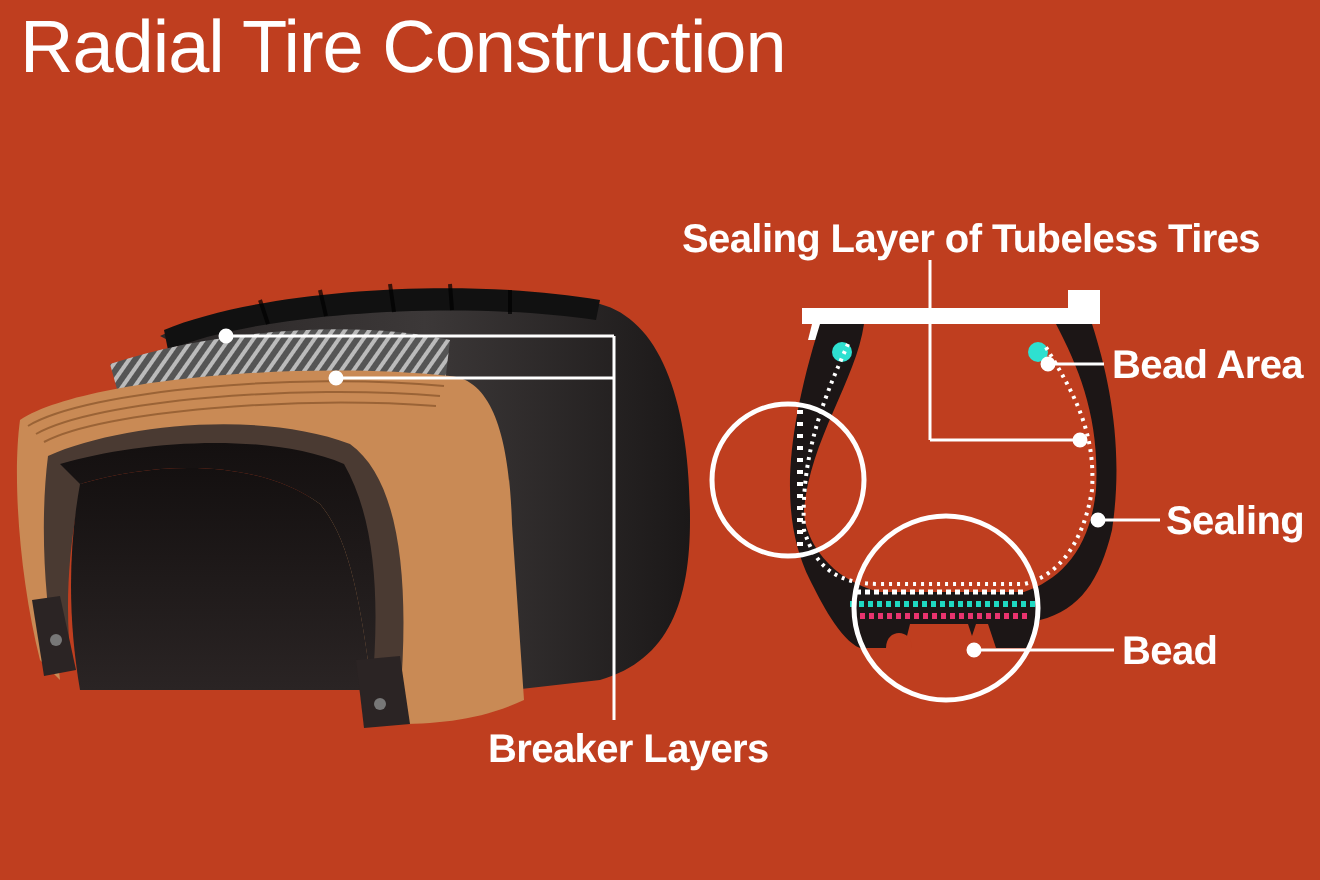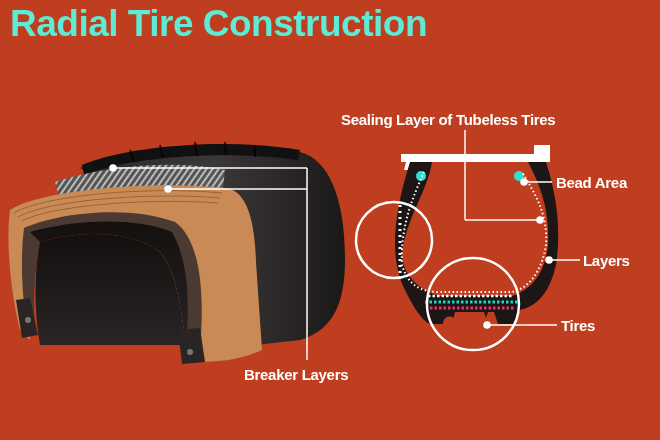--- a/index.html
+++ b/index.html
@@ -4,26 +4,26 @@
 <style>
   html, body { margin: 0; padding: 0; }
   body {
     width: 660px; height: 440px; overflow: hidden;
     background: #bf3e1f;
     font-family: "Liberation Sans", "DejaVu Sans", sans-serif;
     position: relative;
   }
   .title {
     position: absolute; left: 10px; top: 2px;
-    color: #5eead4; font-weight: bold; font-size: 37px;
+    color: #ffffff; font-weight: normal; font-size: 37px;
     letter-spacing: -0.5px; margin: 0; line-height: 44px;
   }
   .lbl {
     position: absolute; color: #ffffff; font-weight: bold;
-    font-size: 15px; line-height: 18px; white-space: nowrap;
+    font-size: 20px; line-height: 18px; white-space: nowrap;
     letter-spacing: -0.3px;
   }
   svg.art { position: absolute; left: 0; top: 0; }
 </style>
 </head>
 <body>
 
 <h1 class="title">Radial Tire Construction</h1>
 
 <svg class="art" width="660" height="440" viewBox="0 0 660 440">
@@ -122,15 +122,15 @@
     </g>
     <g>
       <line x1="487" y1="325" x2="557" y2="325"></line>
       <circle cx="487" cy="325" r="3" fill="#fff"></circle>
     </g>
   </g>
 </svg>
 
 <div class="lbl" style="left:341px; top:111px;">Sealing Layer of Tubeless Tires</div>
 <div class="lbl" style="left:556px; top:174px;text-align:center;">Bead Area</div>
-<div class="lbl" style="left:583px; top:252px;">Layers</div>
-<div class="lbl" style="left:561px; top:317px;">Tires</div>
+<div class="lbl" style="left:583px; top:252px;">Sealing</div>
+<div class="lbl" style="left:561px; top:317px;">Bead</div>
 <div class="lbl" style="left:244px; top:366px;text-align:right;">Breaker Layers</div>
 
 </body></html>

